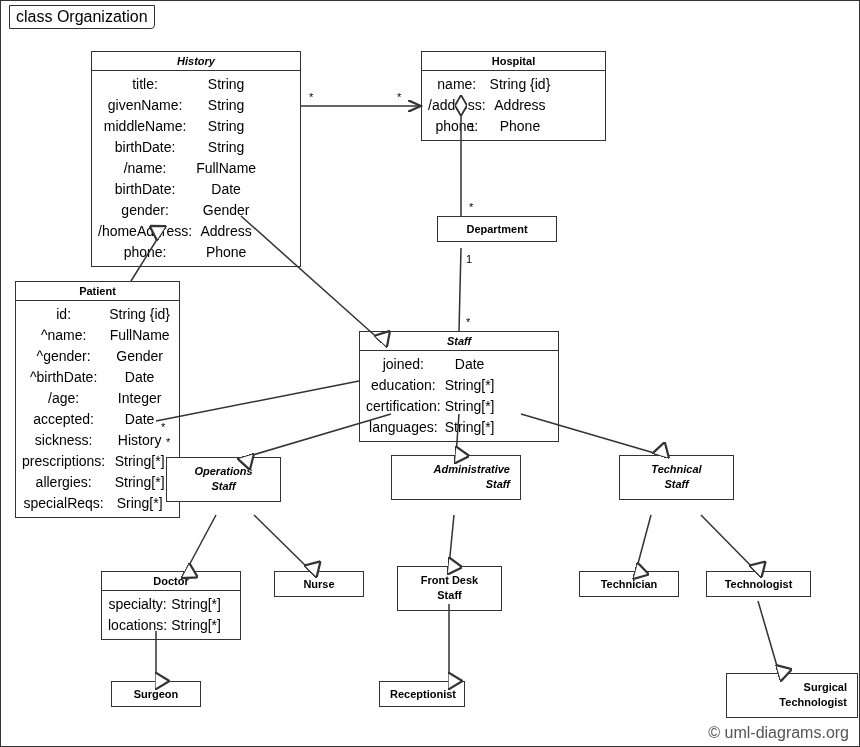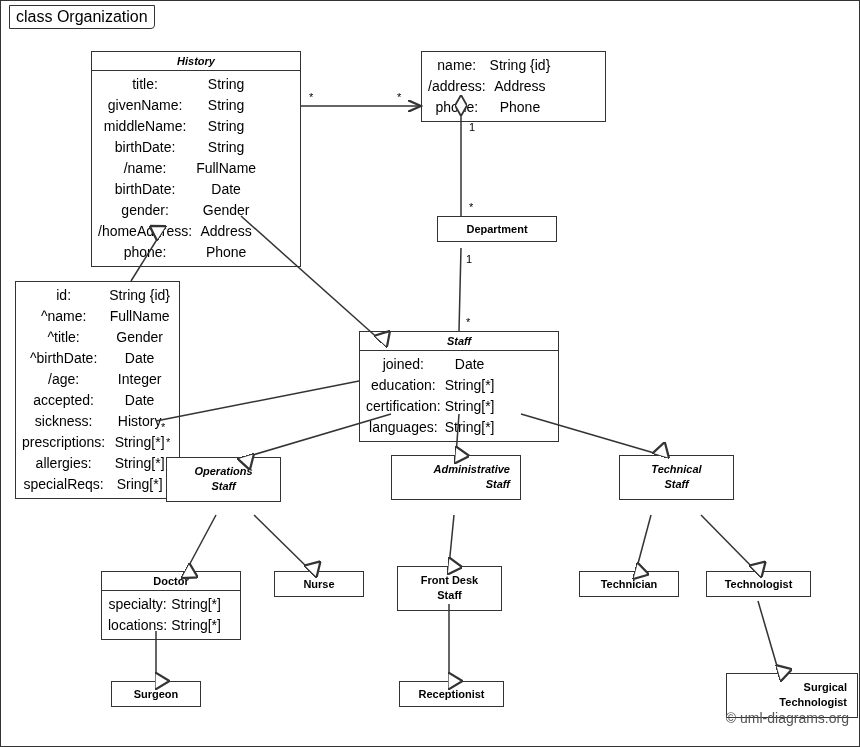--- a/index.html
+++ b/index.html
@@ -71,23 +71,23 @@
     svg.diagram-svg {
       position: absolute;
       top: 0;
       left: 0;
       width: 860px;
       height: 747px;
       pointer-events: none;
     }
     .copyright {
       position: absolute;
-      bottom: 20px;
+      bottom: 4px;
       right: 10px;
-      font-size: 14px;
+      font-size: 16px;
       color: #555;
     }
   </style>
 </head>
 <body>
 
 <div class="diagram-container">
   <div class="diagram-title">class Organization</div>
 
   <div class="uml-class" style="left:90px; top:50px; width:210px;">
@@ -130,20 +130,21 @@
         <tr>
               <td>phone:</td>
               <td>Phone</td>
             </tr>
       </tbody>
         </table>
     </div>
   </div>
 
   <div class="uml-class" style="left:420px; top:50px; width:185px;">
+    <div class="class-header">Hospital</div>
     <div class="class-body">
       <table>
         <tbody>
             <tr>
               <td>name:</td>
               <td>String {id}</td>
             </tr>
         <tr>
               <td>/address:</td>
               <td>Address</td>
@@ -151,33 +152,34 @@
         <tr>
               <td>phone:</td>
               <td>Phone</td>
             </tr>
       </tbody>
         </table>
     </div>
   </div>
 
   <div class="uml-class" style="left:14px; top:280px; width:165px;">
+    <div class="class-header">Patient</div>
     <div class="class-body">
       <table>
         <tbody>
             <tr>
               <td>id:</td>
               <td>String {id}</td>
             </tr>
         <tr>
               <td>^name:</td>
               <td>FullName</td>
             </tr>
         <tr>
-              <td>^title:</td>
+              <td>^gender:</td>
               <td>Gender</td>
             </tr>
         <tr>
               <td>^birthDate:</td>
               <td>Date</td>
             </tr>
         <tr>
               <td>/age:</td>
               <td>Integer</td>
             </tr>
@@ -269,21 +271,21 @@
   <div class="uml-simple" style="left:396px; top:565px; width:105px; line-height:1.4;">
     <span>Front Desk<br>Staff</span>
   </div>
 
   <div class="uml-simple" style="left:578px; top:570px; width:100px;">Technician</div>
 
   <div class="uml-simple" style="left:705px; top:570px; width:105px;">Technologist</div>
 
   <div class="uml-simple" style="left:110px; top:680px; width:90px;">Surgeon</div>
 
-  <div class="uml-simple" style="left:398px; top:680px; width:105px;">Receptionist</div>
+  <div class="uml-simple" style="left:378px; top:680px; width:86px;">Receptionist</div>
 
   <div class="uml-simple" style="left:725px; top:672px; width:132px; line-height:1.4;text-align:right;">
     <span>Surgical<br>Technologist</span>
   </div>
 
   <svg class="diagram-svg">
     <defs>
 
       <marker id="inherit-arrow" markerWidth="12" markerHeight="10" refX="6" refY="9" orient="auto">
         <polygon points="0,10 6,0 12,10" fill="white" stroke="#333" stroke-width="1.5"></polygon>

